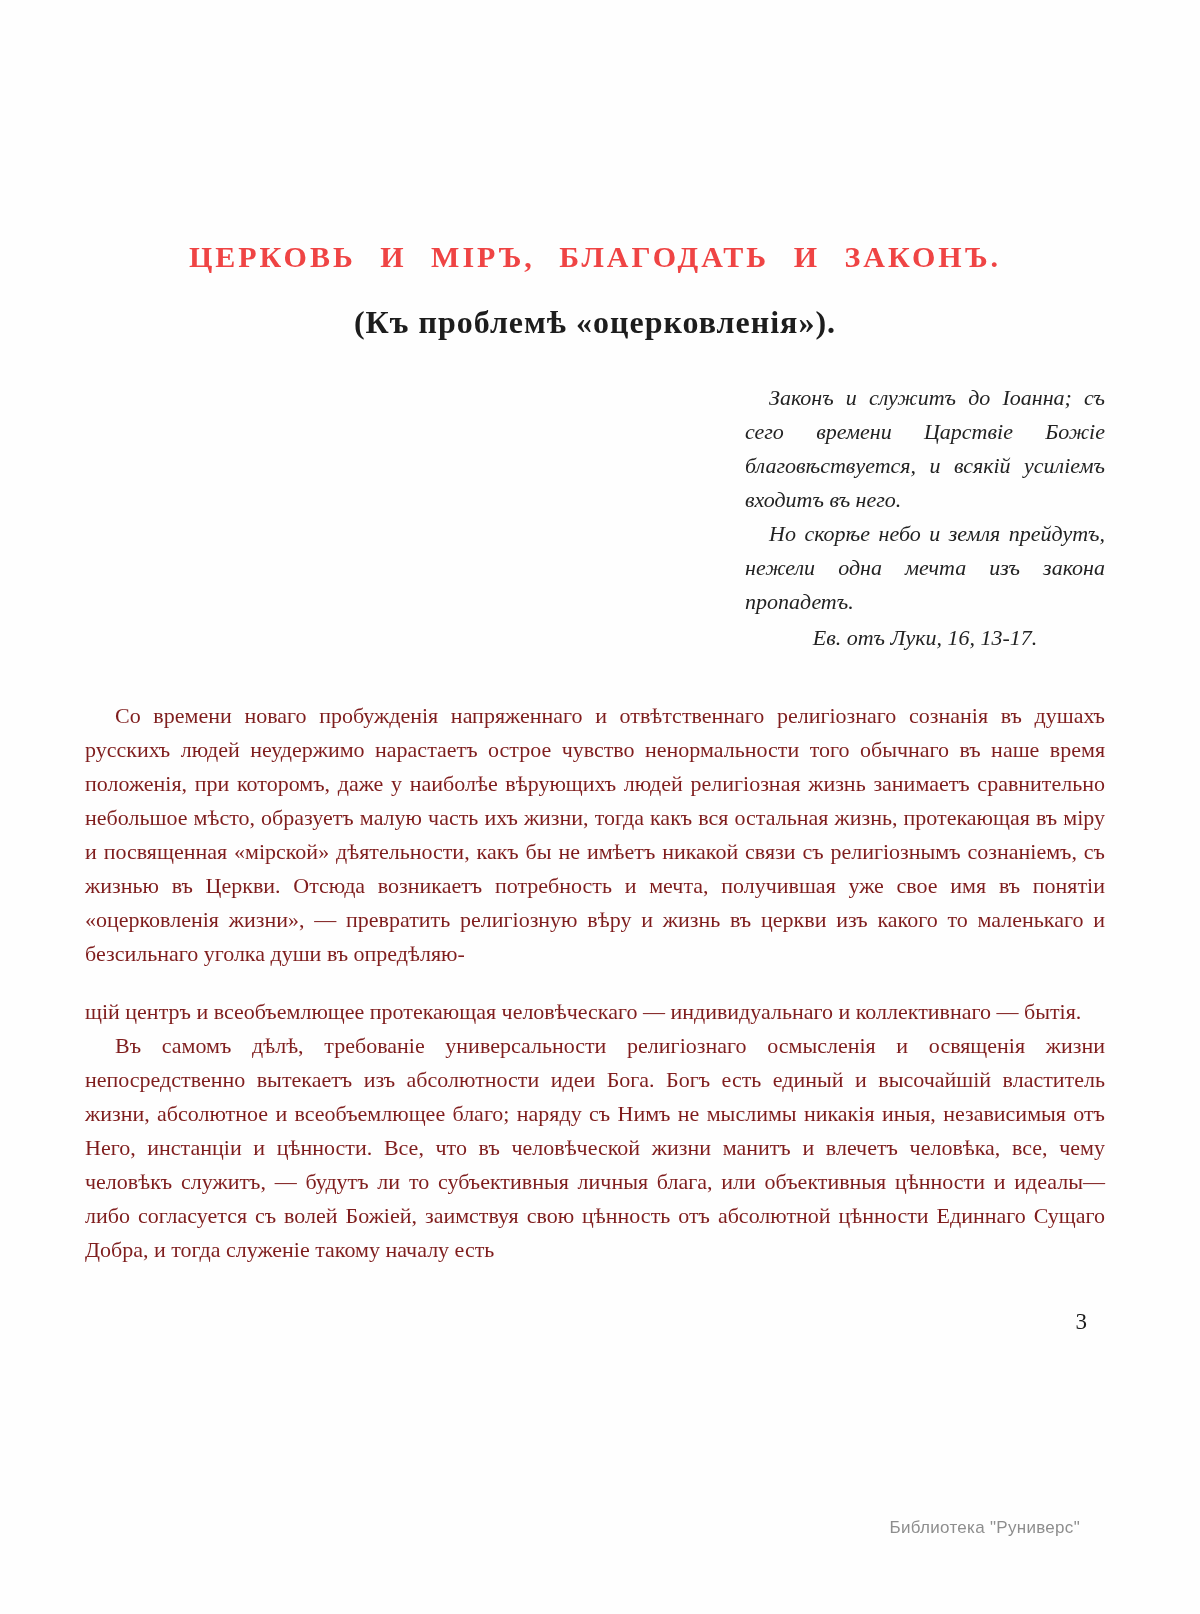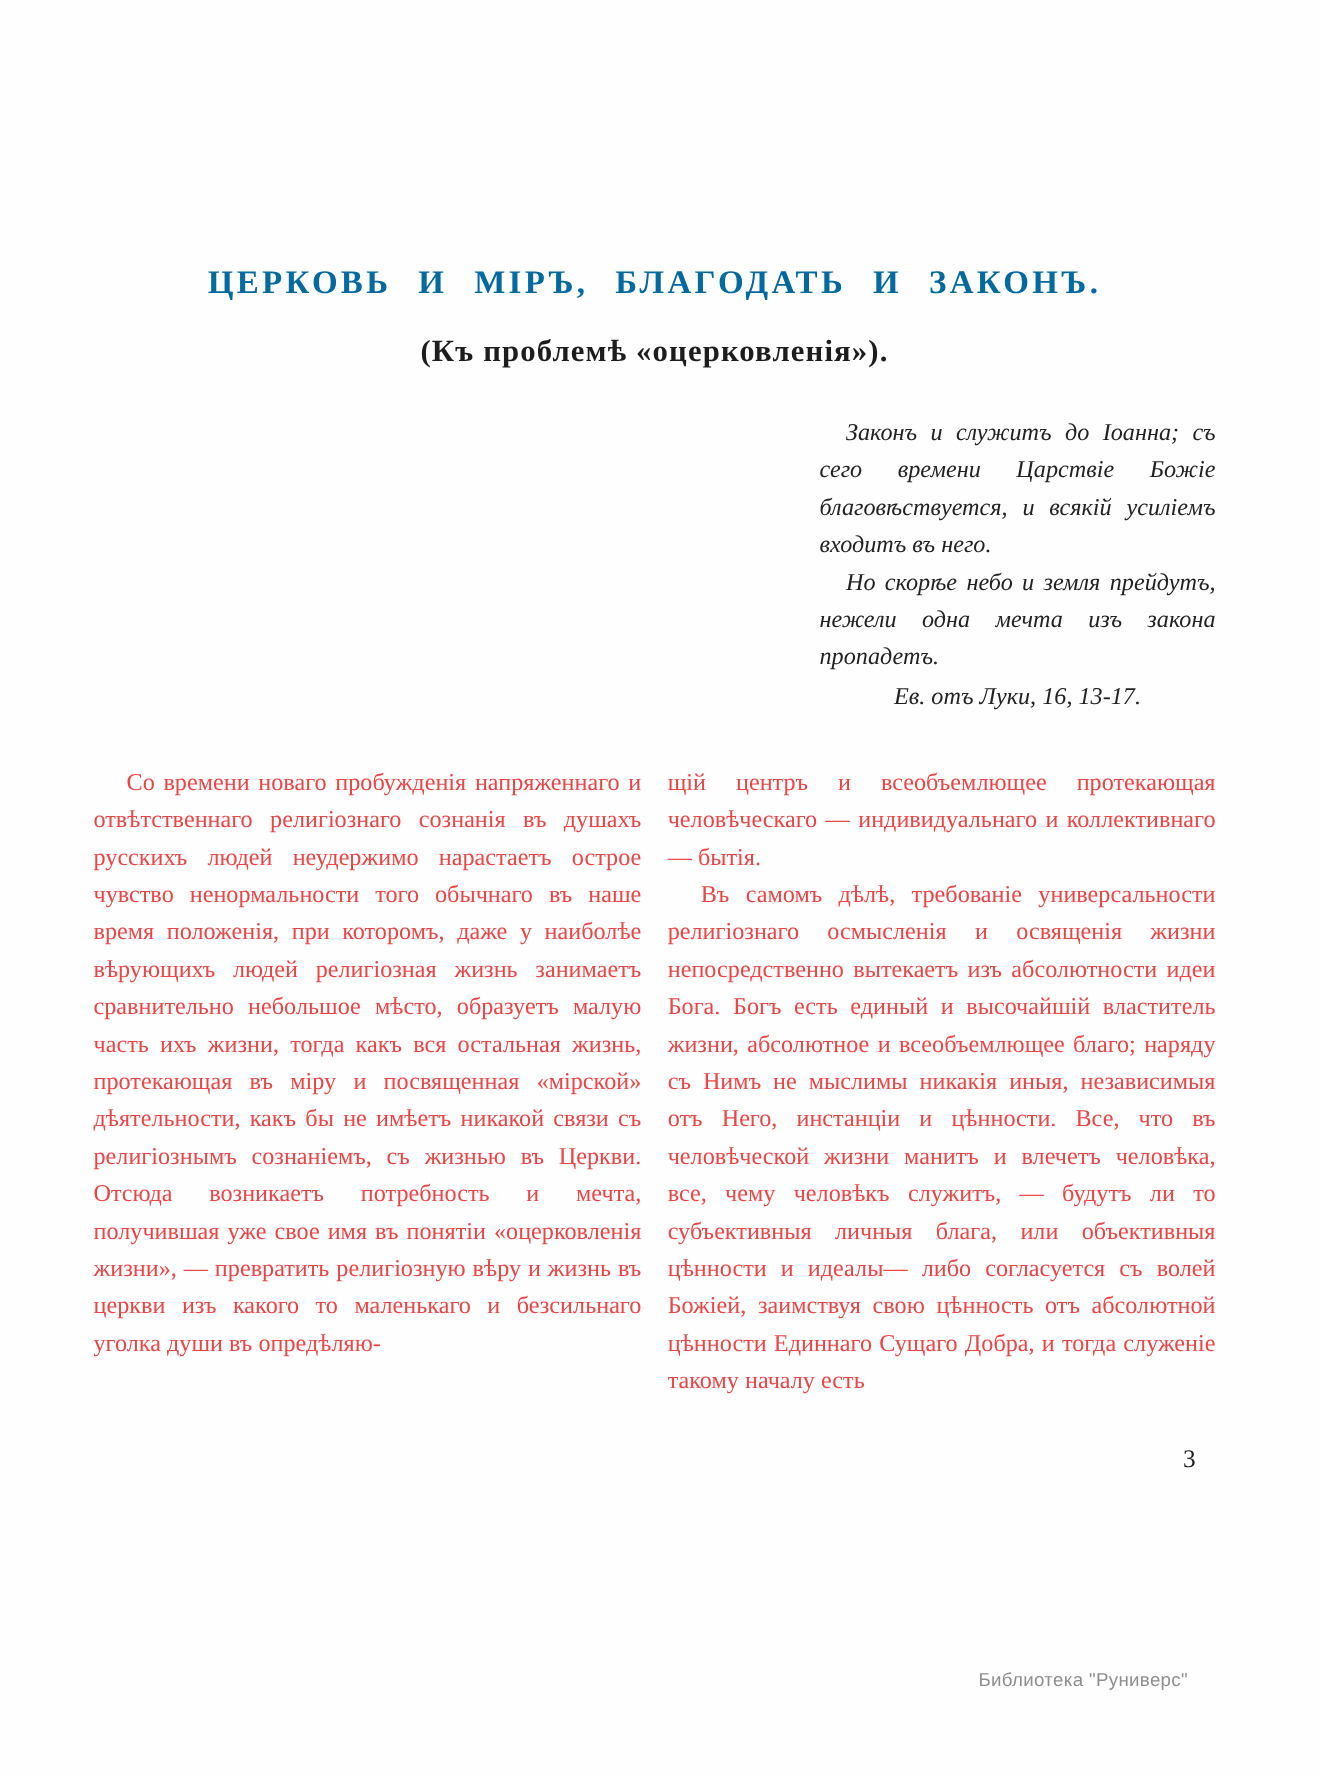--- a/index.html
+++ b/index.html
@@ -19,26 +19,26 @@
     overflow: hidden;
   }
   .title {
     margin: 0;
     padding-top: 240px;
     text-align: center;
     font-size: 30px;
     font-weight: bold;
     letter-spacing: 3px;
     word-spacing: 14px;
-    color: #0369a1;
+    color: #ef4444;
   }
   .subtitle {
     margin-top: 30px;
     text-align: center;
-    font-size: 28px;
+    font-size: 32px;
     font-weight: bold;
     letter-spacing: 1px;
     color: #1d1d1d;
   }
   .epigraph {
     width: 360px;
     margin-left: auto;
     margin-right: 0;
     margin-top: 40px;
     font-style: italic;
@@ -56,21 +56,22 @@
     text-align: center;
     margin-top: 2px;
   }
   .columns {
     display: flex;
     gap: 24px;
     margin-top: 44px;
     font-size: 22px;
     line-height: 34px;
     text-align: justify;
-    color: #ef4444;
+    color: #7f1d1d;
+    flex-direction: column;
   }
   .col {
     flex: 1 1 0;
     min-width: 0;
   }
   .col p {
     margin: 0;
   }
   .col p.indent {
     text-indent: 30px;

